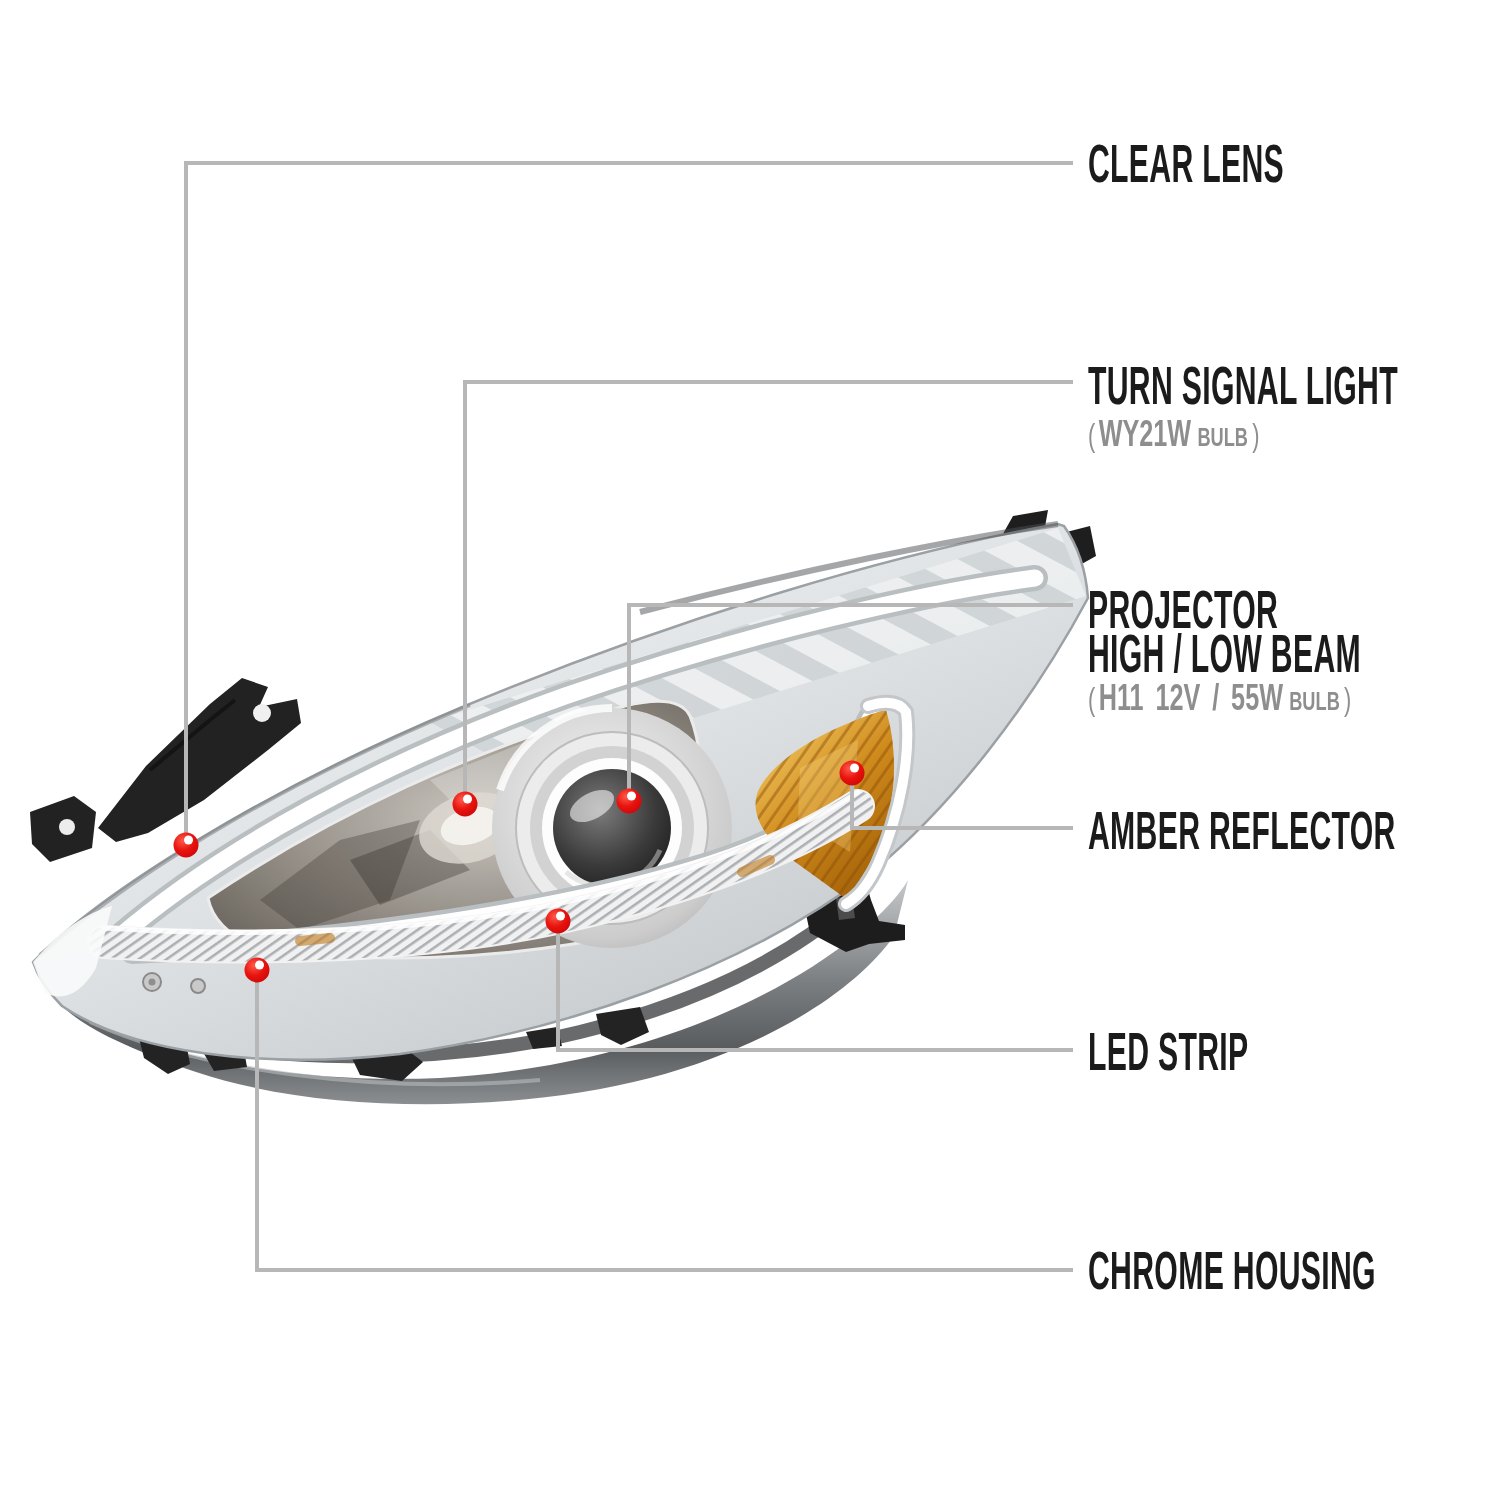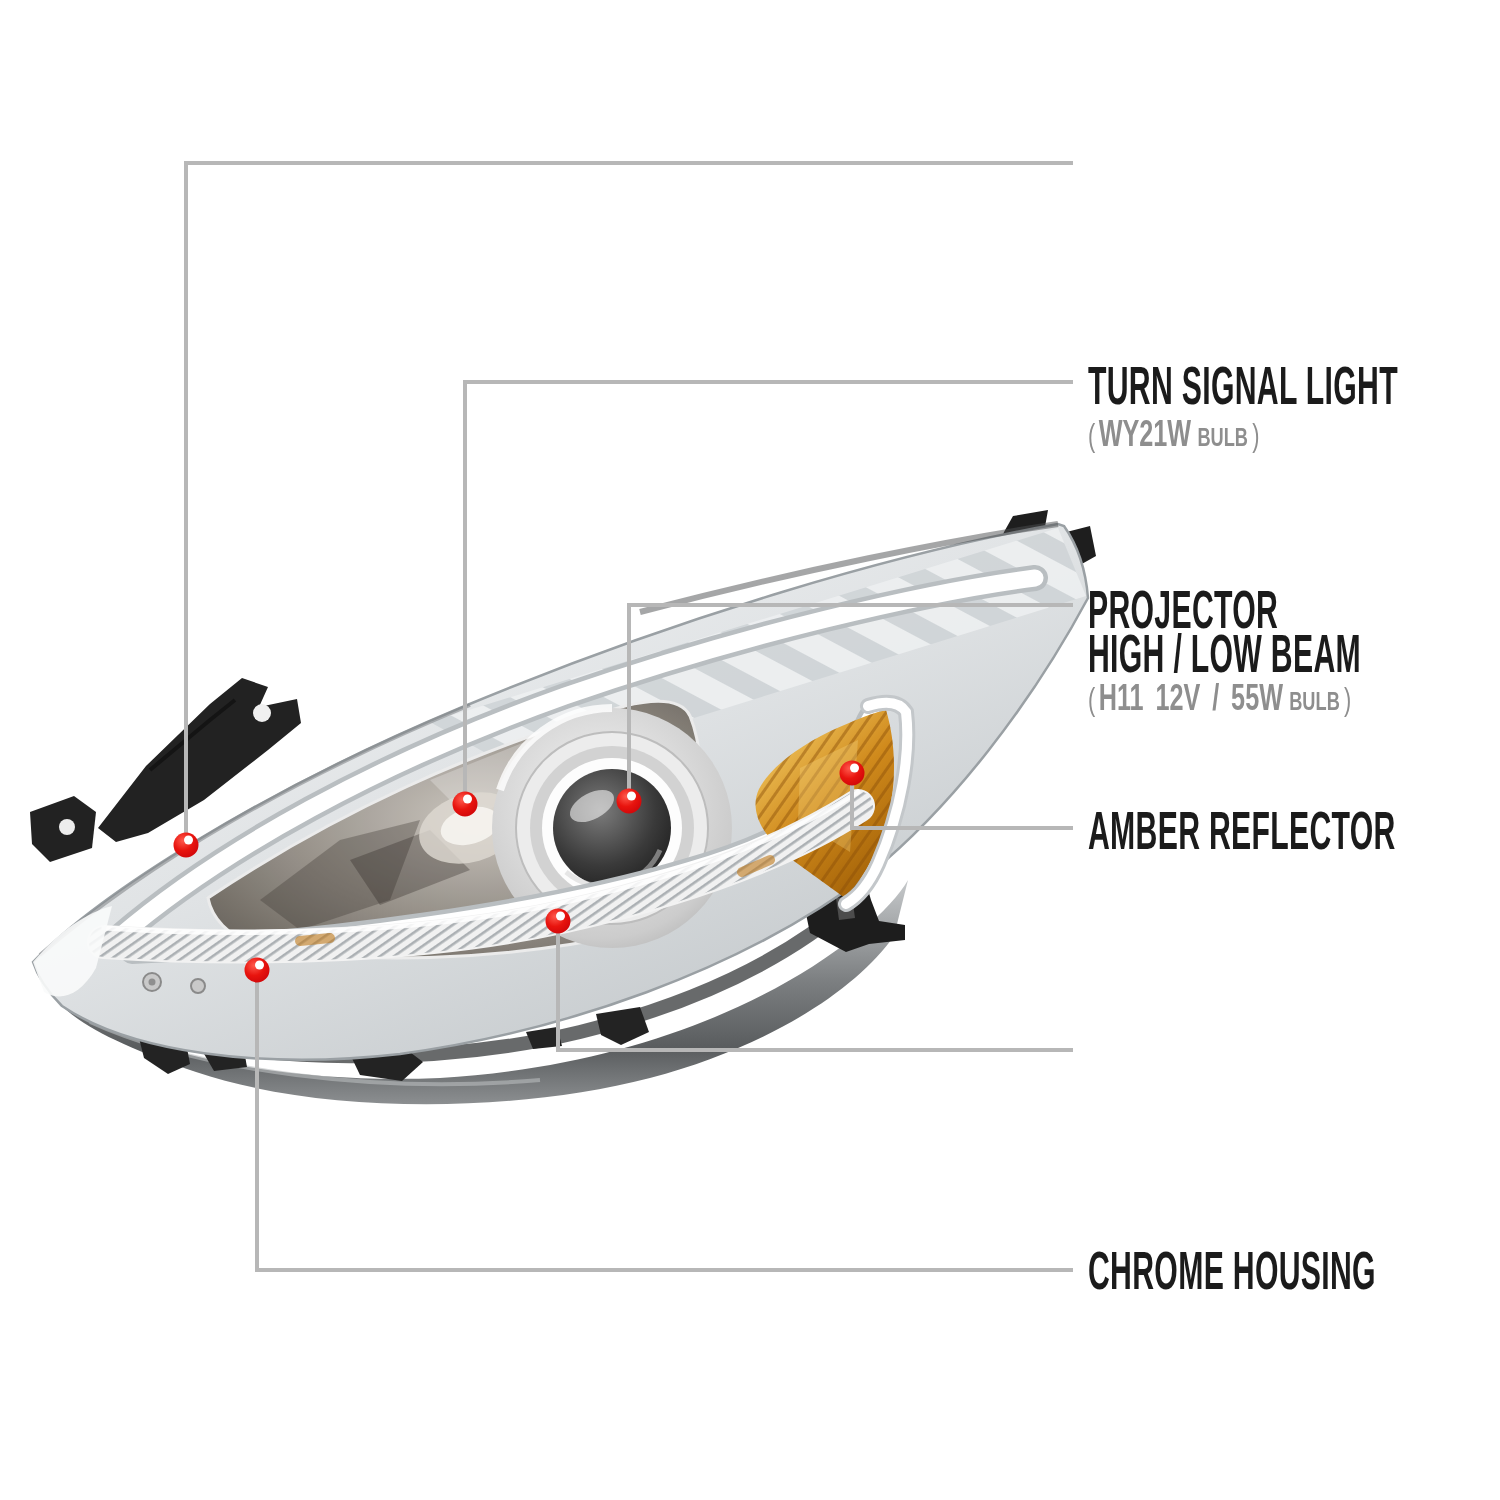--- a/index.html
+++ b/index.html
@@ -206,38 +206,44 @@
         <circle cx="558" cy="921" r="12.5" fill="url(#gDot)"></circle>
           <circle cx="560.5" cy="916" r="4.5" fill="#ffffff"></circle>
       </g>
       <g>
         <circle cx="257" cy="970" r="12.5" fill="url(#gDot)"></circle>
           <circle cx="259.5" cy="965" r="4.5" fill="#ffffff"></circle>
       </g>
     </g>
   </svg>
 
+  <div class="callout-label" style="top:141px;">
+    <div class="lbl-line">CLEAR LENS</div>
+  </div>
 
   <div class="callout-label" style="top:363px;">
     <div class="lbl-line">TURN SIGNAL LIGHT</div>
     <div class="sub-line" style="margin-top:7px;">
       <span class="paren open">(</span><span class="spec">WY21W</span><span class="word">BULB</span><span class="paren close">)</span>
     </div>
   </div>
 
   <div class="callout-label" style="top:587px;">
     <div class="lbl-line">PROJECTOR</div>
     <div class="lbl-line">HIGH / LOW BEAM</div>
     <div class="sub-line" style="margin-top:3px;">
       <span class="paren open">(</span><span class="spec">H11 12V / 55W</span><span class="word">BULB</span><span class="paren close">)</span>
     </div>
   </div>
 
   <div class="callout-label" style="top:808px;">
     <div class="lbl-line">AMBER REFLECTOR</div>
   </div>
 
+  <div class="callout-label" style="top:1029px;">
+    <div class="lbl-line">LED STRIP</div>
+  </div>
 
   <div class="callout-label" style="top:1248px;">
     <div class="lbl-line">CHROME HOUSING</div>
   </div>
 
 </div>
 
 </body></html>

